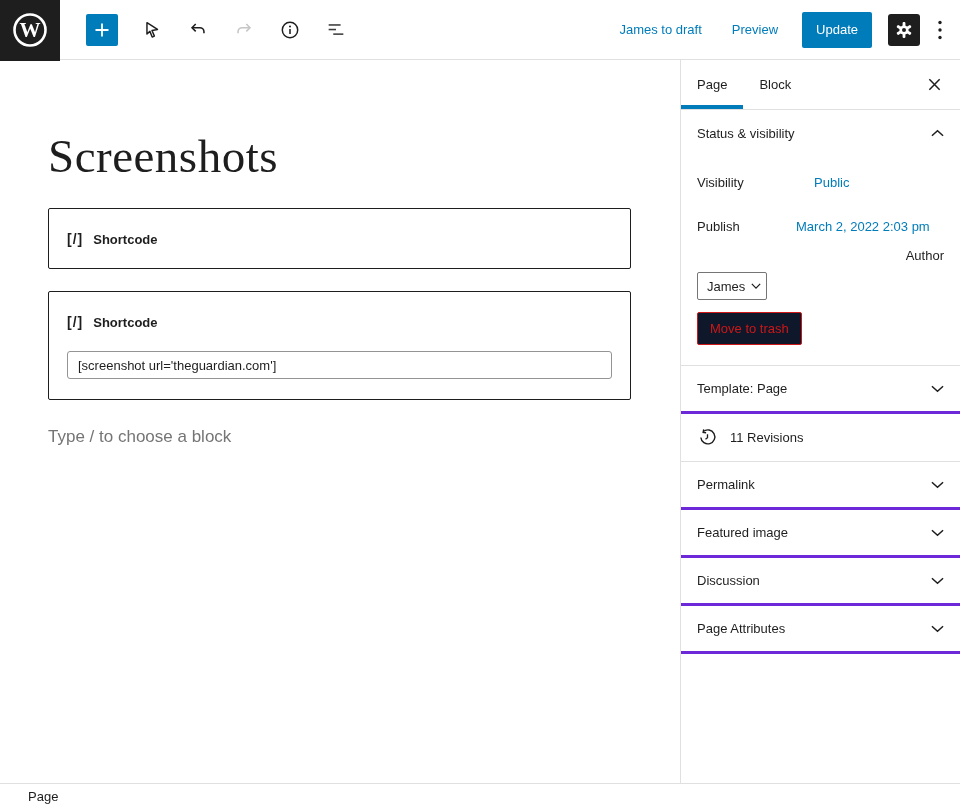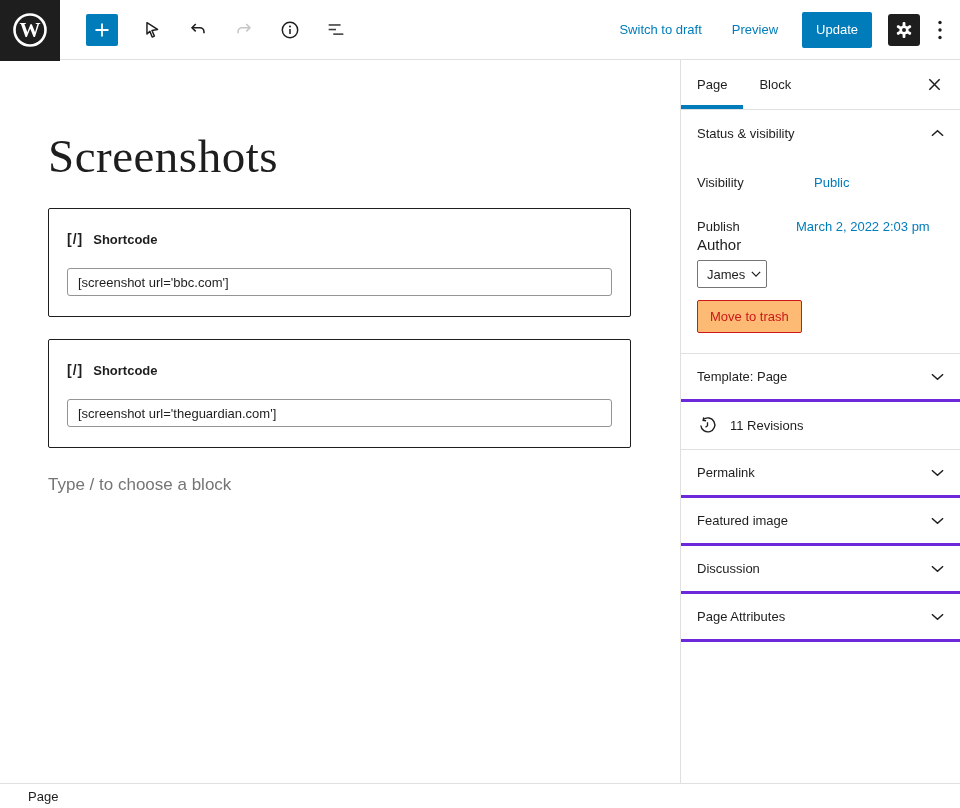--- a/index.html
+++ b/index.html
@@ -42,23 +42,23 @@
   .close-btn { margin-left:auto; width:40px; background:none; border:none; display:flex; align-items:center; justify-content:center; cursor:pointer; margin-right:6px; }
 
   .panel-header { height:48px; display:flex; align-items:center; justify-content:space-between; padding:0 16px; font-size:13px; font-weight:500; border-bottom:3px solid #6d28d9; background:none; border-left:none; border-right:none; border-top:none; width:100%; cursor:pointer; color:#1e1e1e; }
   .panel-header.open { border-bottom:none; height:46px;gap:11px; }
   .status-body { padding:16px 16px 20px 16px; border-bottom:1px solid #e0e0e0; }
   .kv-row { display:flex; align-items:center; height:20px; }
   .kv-row + .kv-row { margin-top:24px; }
   .kv-label { flex:0 0 99px; font-size:13px; color:#1e1e1e; }
   .kv-value { background:none; border:none; color:#007cba; font-size:13px; cursor:pointer; text-align:left; padding:0; }
   .kv-value.indent { margin-left:18px; }
-  .author-label { font-size:15px; height:18px; }
+  .author-label { margin-top:12px; font-size:13px; height:18px;text-align:right; }
   .author-select { margin-top:6px; height:28px; min-width:70px; width:70px; border:1px solid #757575; border-radius:2px; display:flex; align-items:center; justify-content:space-between; padding:0 7px 0 9px; font-size:13px; cursor:pointer; background:#fff;gap:6px; }
-  .trash-btn { margin-top:12px; height:33px; padding:0 12px; background:#fdba74; border:1px solid #cc1818; border-radius:2px; color:#cc1818; font-size:13px; cursor:pointer; }
+  .trash-btn { margin-top:12px; height:33px; padding:0 12px; background:#0f172a; border:1px solid #cc1818; border-radius:2px; color:#cc1818; font-size:13px; cursor:pointer; }
   .revisions-row { height:48px; display:flex; align-items:center; gap:12px; padding:0 16px; font-size:13px; font-weight:500; border-bottom:1px solid #e0e0e0; background:none; border-left:none; border-right:none; border-top:none; width:100%; cursor:pointer; color:#1e1e1e; }
   .sidebar-fill { flex:1 1 auto; }
 
   
   .footer { flex:0 0 25px; height:25px; border-top:1px solid #e0e0e0; display:flex; align-items:center; background:#fff; }
   .breadcrumb { font-size:13px; color:#1e1e1e; padding-left:28px; background:none; border:none; cursor:pointer; }
 
   svg { display:block; }
 </style>
 </head>
@@ -119,21 +119,21 @@
         <span>
           <svg width="22" height="22" viewBox="0 0 24 24" stroke="#3c3c3c" stroke-width="1.7">
               <path d="M4 6.5 h13"></path>
               <path d="M4 11.5 h8"></path>
               <path d="M9 16.5 h11"></path>
             </svg>
         </span>
       </button>
     </div>
     <div class="header-right">
-      <button class="text-link draft">Switch to draft</button>
+      <button class="text-link draft">James to draft</button>
       <button class="text-link preview">Preview</button>
       <button class="update-btn">Update</button>
       <button class="gear-btn">
         <span>
           <svg width="20" height="20" viewBox="0 0 20 20">
             <g fill="#fff">
               <rect x="8.6" y="2" width="2.8" height="16" rx="1"></rect>
               <rect x="8.6" y="2" width="2.8" height="16" rx="1" transform="rotate(60 10 10)"></rect>
               <rect x="8.6" y="2" width="2.8" height="16" rx="1" transform="rotate(120 10 10)"></rect>
               <circle cx="10" cy="10" r="4.6"></circle>
@@ -157,21 +157,20 @@
   <div class="main">
     <div class="canvas">
       <div class="content">
         <h1 class="post-title">Screenshots</h1>
 
         <div class="sc-block">
           <div class="sc-label-row">
             <span class="sc-icon">[/]</span>
             <span class="sc-name">Shortcode</span>
           </div>
-          <input class="sc-input" type="text" value="[screenshot url='bbc.com']" style="">
         </div>
 
         <div class="sc-block">
           <div class="sc-label-row">
             <span class="sc-icon">[/]</span>
             <span class="sc-name">Shortcode</span>
           </div>
           <input class="sc-input" type="text" value="[screenshot url='theguardian.com']" style="">
         </div>
 

